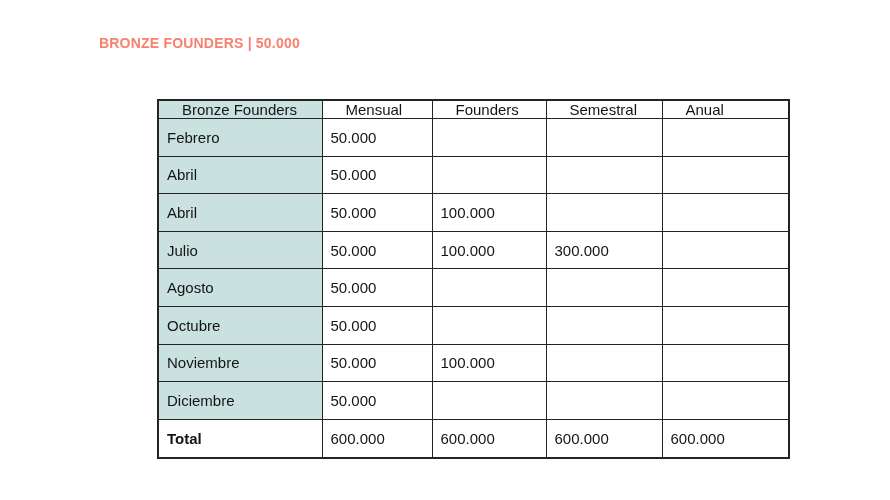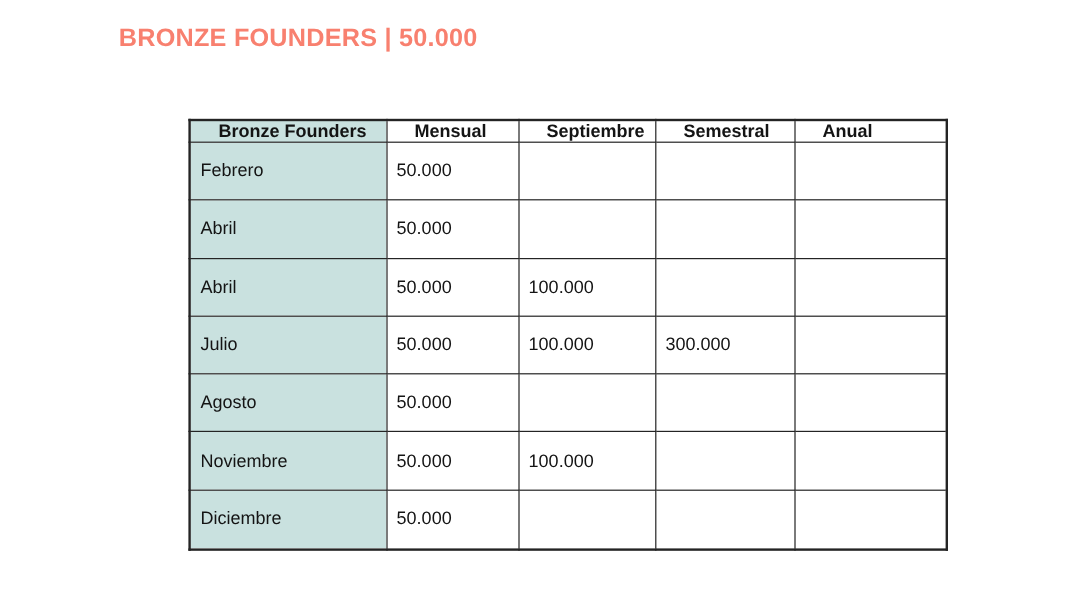--- a/index.html
+++ b/index.html
@@ -7,22 +7,22 @@
     width: 890px;
     height: 500px;
     background: #ffffff;
     font-family: "Liberation Sans", sans-serif;
     position: relative;
     overflow: hidden;
   }
   .doc-title {
     position: absolute;
     left: 99px;
-    top: 20px;
-    font-size: 21px;
+    top: 35px;
+    font-size: 14px;
     font-weight: bold;
     color: var(--title_color, #F8806F);
     letter-spacing: 0.2px;
     white-space: nowrap;
   }
   table.founders-table {
     position: absolute;
     left: 157px;
     top: 99px;
     width: 631px;
@@ -37,21 +37,21 @@
   .founders-table td {
     border: 1px solid var(--border_color, #242424);
     padding: 0 4px 0 8px;
     text-align: left;
     vertical-align: middle;
     white-space: nowrap;
     overflow: hidden;
     font-weight: normal;
   }
   .founders-table thead th {
-    font-weight: bold;
+    font-weight: normal;
     padding-left: 23px;
   }
   .founders-table th.corner,
   .founders-table td.month {
     background: var(--col_bg, #C9E1DF);
   }
   .founders-table tr.total-row td.total-label {
     font-weight: bold;
     background: #ffffff;
   }
@@ -66,21 +66,21 @@
     <col style="width:164px">
     <col style="width:110px">
     <col style="width:114px">
     <col style="width:116px">
     <col style="width:127px">
   </colgroup>
   <thead>
     <tr>
       <th class="corner">Bronze Founders</th>
       <th>Mensual</th>
-      <th>Septiembre</th>
+      <th>Founders</th>
       <th>Semestral</th>
       <th>Anual</th>
     </tr>
   </thead>
   <tbody>
     <tr>
       <td class="month">Febrero</td>
       <td>50.000</td>
       <td></td>
       <td></td>
@@ -108,27 +108,41 @@
       <td></td>
     </tr>
     <tr>
       <td class="month">Agosto</td>
       <td>50.000</td>
       <td></td>
       <td></td>
       <td></td>
     </tr>
     <tr>
+      <td class="month">Octubre</td>
+      <td>50.000</td>
+      <td></td>
+      <td></td>
+      <td></td>
+    </tr>
+    <tr>
       <td class="month">Noviembre</td>
       <td>50.000</td>
       <td>100.000</td>
       <td></td>
       <td></td>
     </tr>
     <tr>
       <td class="month">Diciembre</td>
       <td>50.000</td>
       <td></td>
       <td></td>
       <td></td>
     </tr>
+    <tr class="total-row">
+      <td class="total-label">Total</td>
+      <td>600.000</td>
+      <td>600.000</td>
+      <td>600.000</td>
+      <td>600.000</td>
+    </tr>
   </tbody>
 </table>
 
 </body></html>

